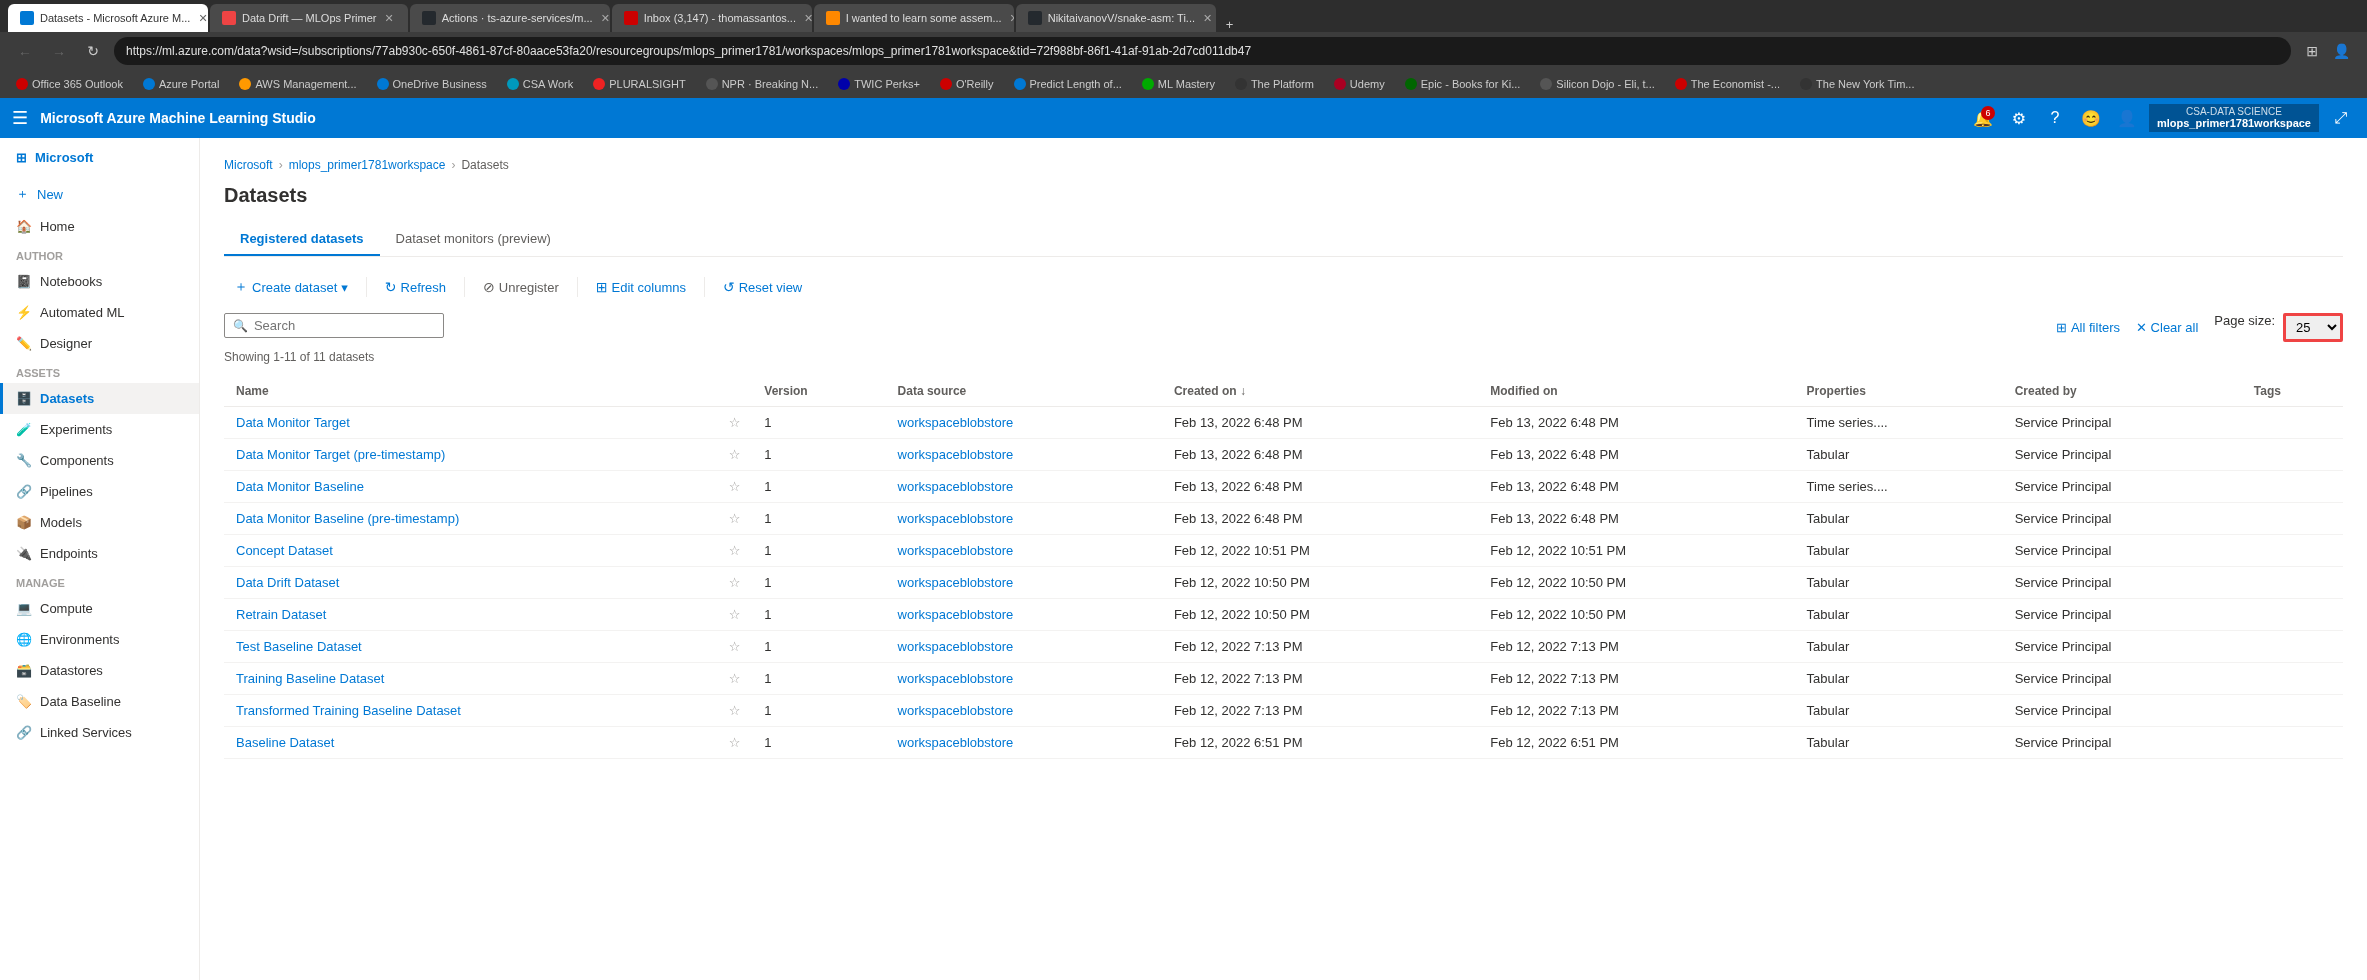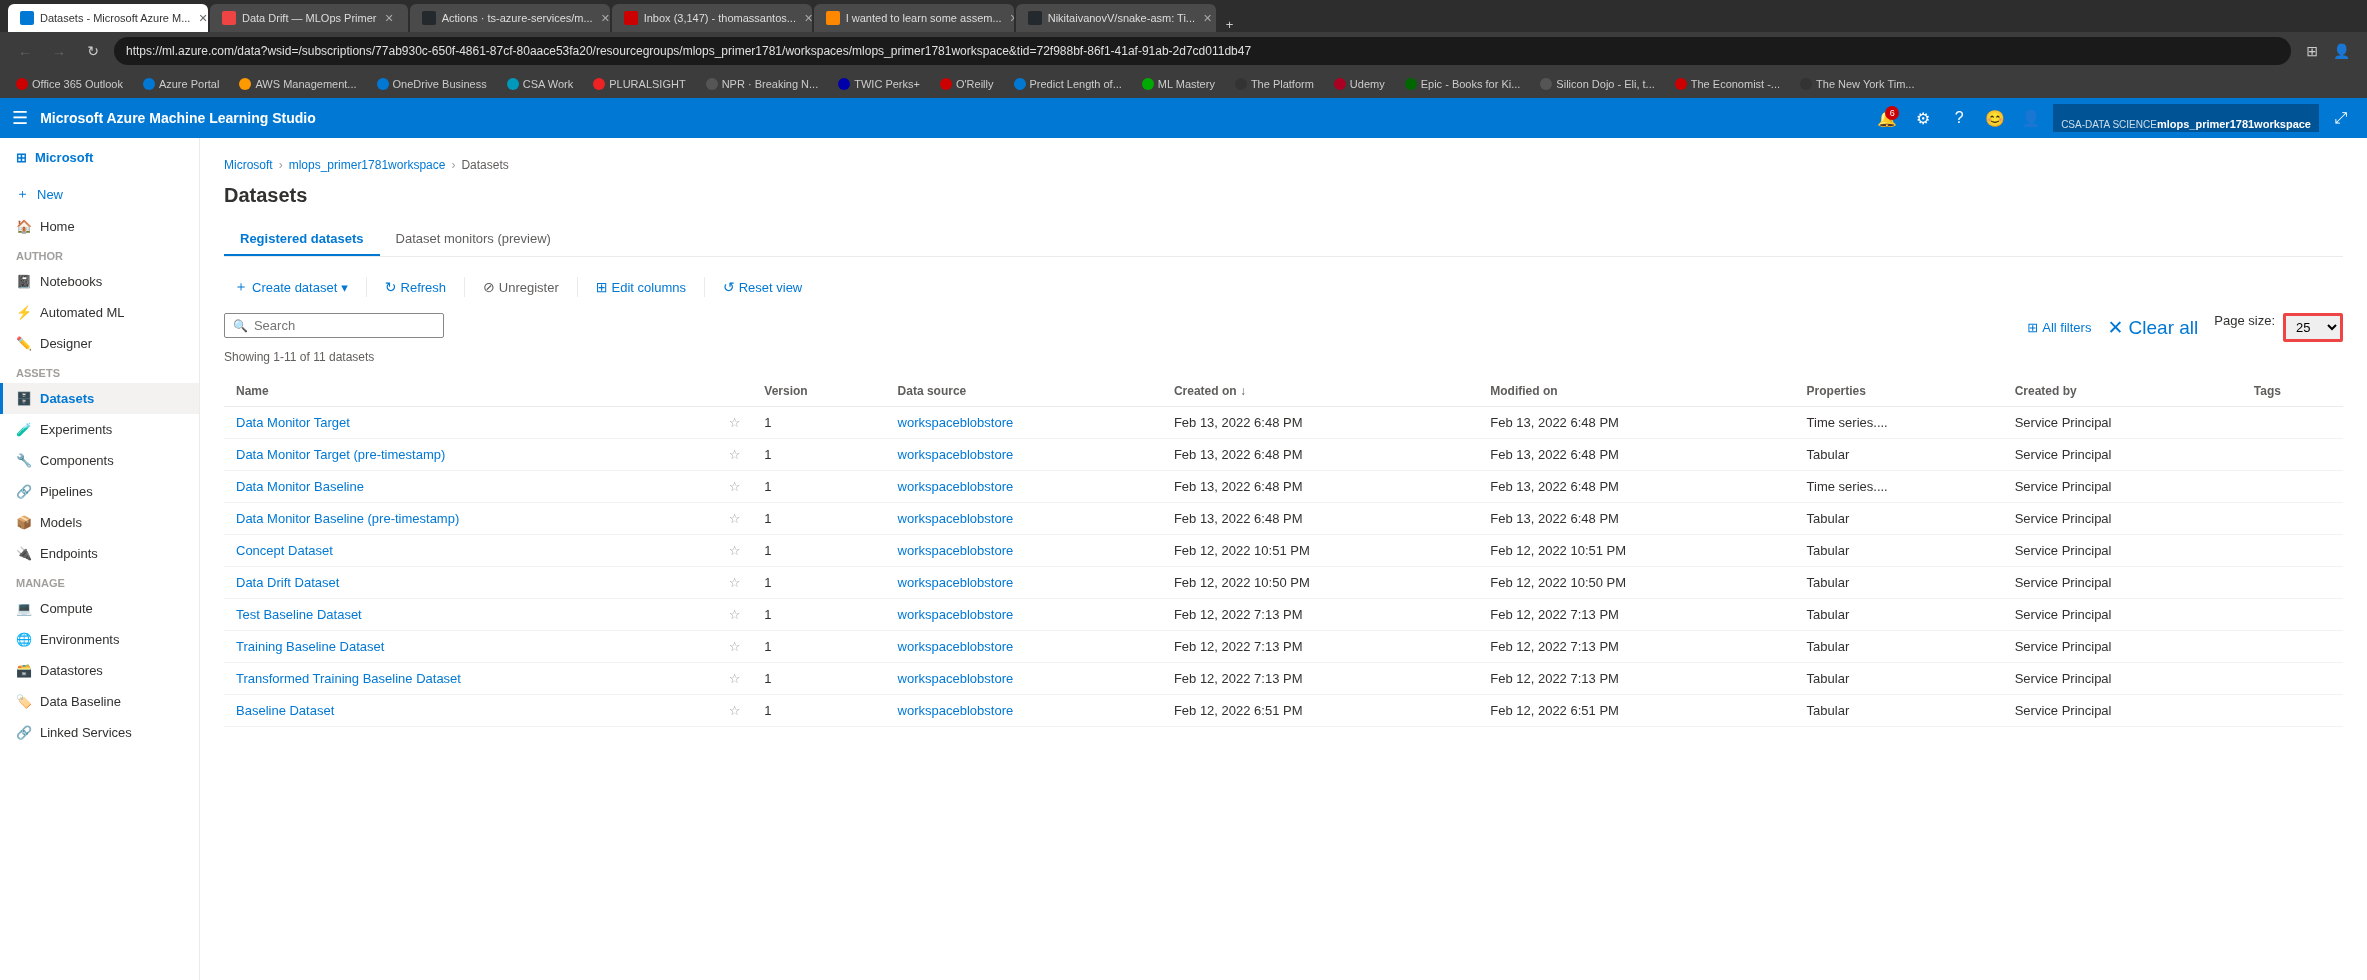--- a/index.html
+++ b/index.html
@@ -20,21 +20,21 @@
     .address-bar { flex: 1; height: 28px; background: #1a1a1a; border-radius: 14px; display: flex; align-items: center; padding: 0 12px; color: #e0e0e0; font-size: 12px; }
     .nav-icons { display: flex; gap: 4px; }
     .bookmarks-bar { display: flex; align-items: center; height: 28px; background: #3c3c3c; padding: 0 8px; gap: 4px; overflow: hidden; }
     .bookmark-item { display: flex; align-items: flex-start; gap: 4px; padding: 2px 8px; border-radius: 3px; color: #ccc; font-size: 11px; cursor: pointer; white-space: nowrap; }
     .bookmark-dot { width: 12px; height: 12px; border-radius: 50%; flex-shrink: 0; }
 
     
     .app-header { display: flex; align-items: center; height: 40px; background: #0078d4; padding: 0 12px; gap: 12px; flex-shrink: 0; }
     .app-header-icons { display: flex; gap: 8px; margin-left: auto; }
     .app-header-icon { color: white; font-size: 16px; cursor: pointer; width: 28px; height: 28px; display: flex; align-items: center; justify-content: center; border-radius: 50%; }
-    .workspace-badge { background: rgba(0,0,0,0.3); color: white; padding: 2px 8px; border-radius: 0; font-size: 11px; display: flex; align-items: flex-end; }
+    .workspace-badge { background: rgba(0,0,0,0.3); color: white; padding: 2px 8px; border-radius: 0; font-size: 11px; display: flex; flex-direction: column; align-items: center; }
     .workspace-badge .ws-title { font-size: 10px; opacity: 0.8; }
     .workspace-badge .ws-name { font-size: 11px; font-weight: 600; }
 
     
     .main-layout { display: flex; flex: 1; overflow: hidden; }
 
     
     .sidebar { width: 200px; background: #fff; border-right: 1px solid #edebe9; display: flex; flex-direction: column; flex-shrink: 0; overflow-y: auto; }
     .sidebar-logo { display: flex; align-items: center; gap: 8px; padding: 12px 16px; color: #0078d4; font-size: 13px; font-weight: 600; }
     .sidebar-new-btn { display: flex; align-items: center; gap: 8px; padding: 8px 16px; color: #0078d4; cursor: pointer; font-size: 13px; }
@@ -71,21 +71,21 @@
     .dataset-count { font-size: 12px; color: #605e5c; margin-bottom: 12px; }
 
     
     .data-table { width: 100%; border-collapse: collapse; }
     .data-table th { text-align: left; padding: 8px 12px; font-size: 12px; color: #605e5c; font-weight: 600; border-bottom: 1px solid #edebe9; white-space: nowrap; cursor: pointer; }
     .data-table td { padding: 8px 12px; font-size: 13px; border-bottom: 1px solid #f3f2f1; }
     .data-table .col-name { color: #0078d4; cursor: pointer; }
     .data-table .col-datasource { color: #0078d4; cursor: pointer; }
     .star-col { color: #a19f9d; cursor: pointer; font-size: 14px; }
     .filter-btn { display: flex; align-items: center; gap: 4px; font-size: 13px; color: #0078d4; cursor: pointer; background: none; border: none; }
-    .clear-all-btn { font-size: 19px; color: #0078d4; cursor: pointer; background: none; border: none; }
+    .clear-all-btn { font-size: 13px; color: #0078d4; cursor: pointer; background: none; border: none; }
     .page-size { display: flex; align-items: flex-start; gap: 8px; font-size: 13px; color: #323130; }
     .page-size-select { border: 3px solid #ef4444; border-radius: 2px; padding: 3px 6px; font-size: 13px; }
     .right-actions { display: flex; align-items: center; gap: 16px; }
   </style>
 </head>
 <body>
 
 <div class="browser-chrome">
   <div class="browser-tabs">
     <div class="browser-tab active">
@@ -451,20 +451,31 @@
     <td class="star-col">☆</td>
     <td>1</td>
     <td class="col-datasource">workspaceblobstore</td>
     <td>Feb 12, 2022 10:50 PM</td>
     <td>Feb 12, 2022 10:50 PM</td>
     <td>Tabular</td>
     <td>Service Principal</td>
     <td></td>
   </tr>
           <tr>
+    <td class="col-name">Retrain Dataset</td>
+    <td class="star-col">☆</td>
+    <td>1</td>
+    <td class="col-datasource">workspaceblobstore</td>
+    <td>Feb 12, 2022 10:50 PM</td>
+    <td>Feb 12, 2022 10:50 PM</td>
+    <td>Tabular</td>
+    <td>Service Principal</td>
+    <td></td>
+  </tr>
+          <tr>
     <td class="col-name">Test Baseline Dataset</td>
     <td class="star-col">☆</td>
     <td>1</td>
     <td class="col-datasource">workspaceblobstore</td>
     <td>Feb 12, 2022 7:13 PM</td>
     <td>Feb 12, 2022 7:13 PM</td>
     <td>Tabular</td>
     <td>Service Principal</td>
     <td></td>
   </tr>

